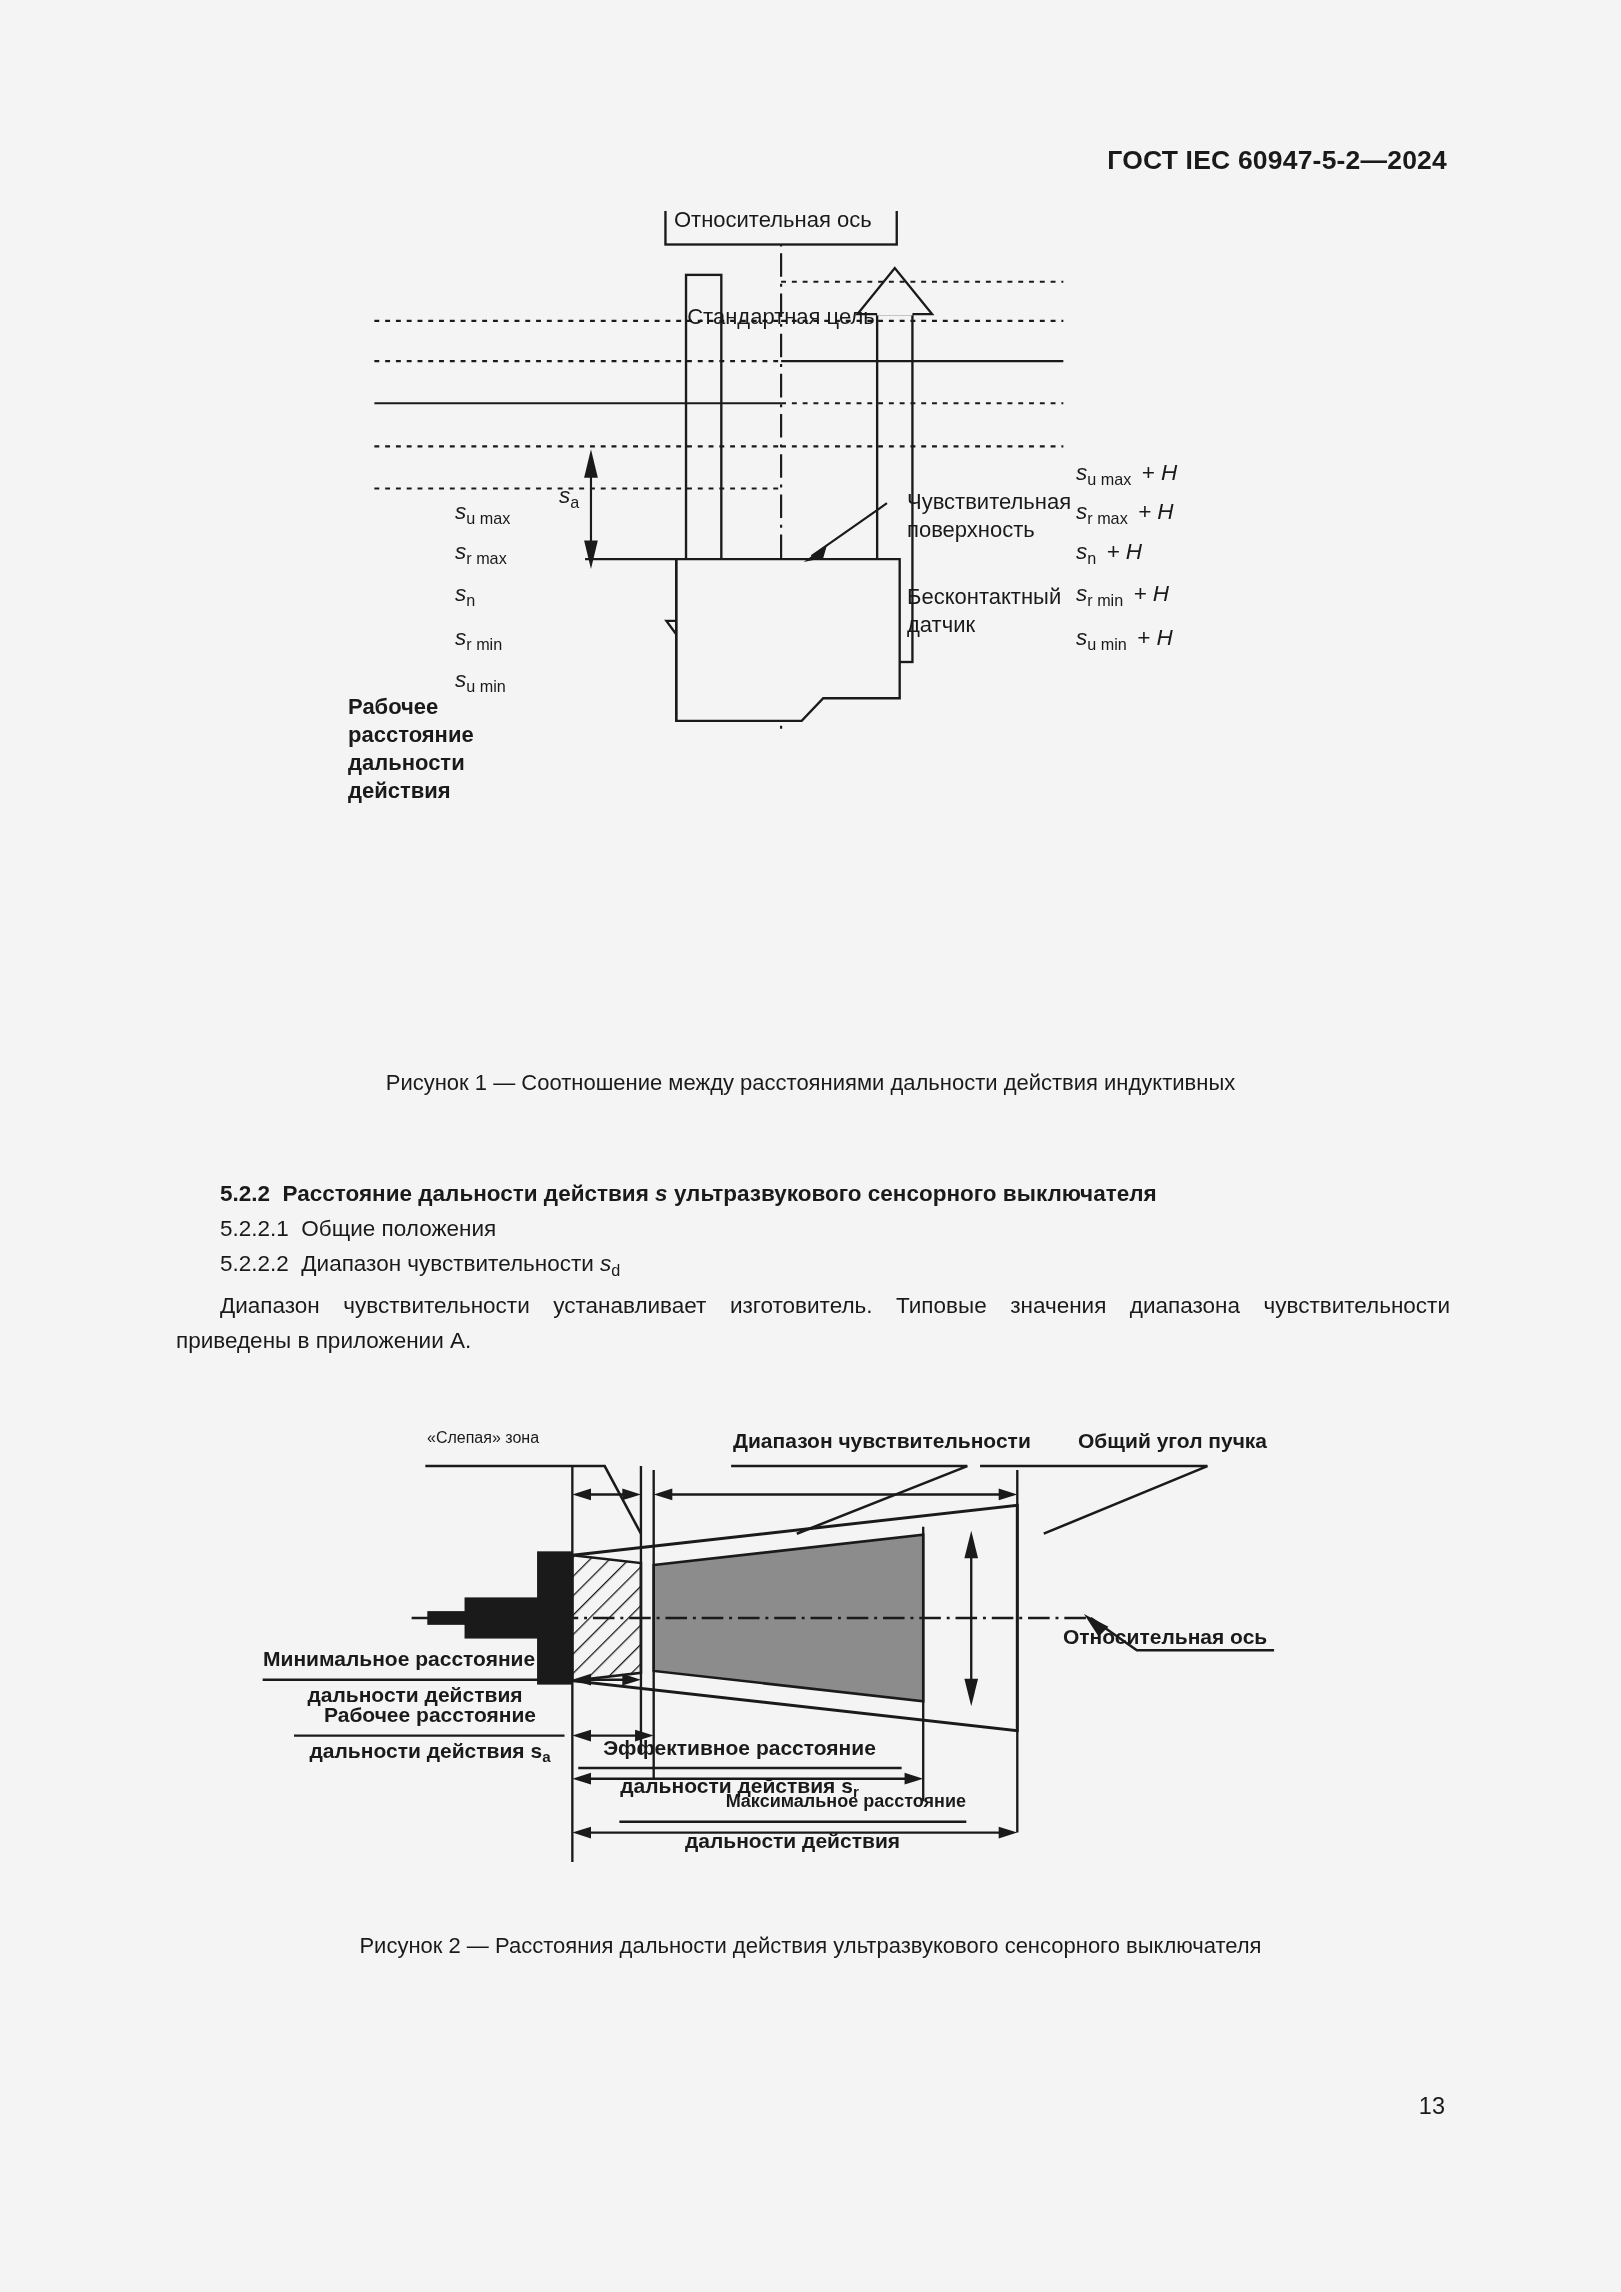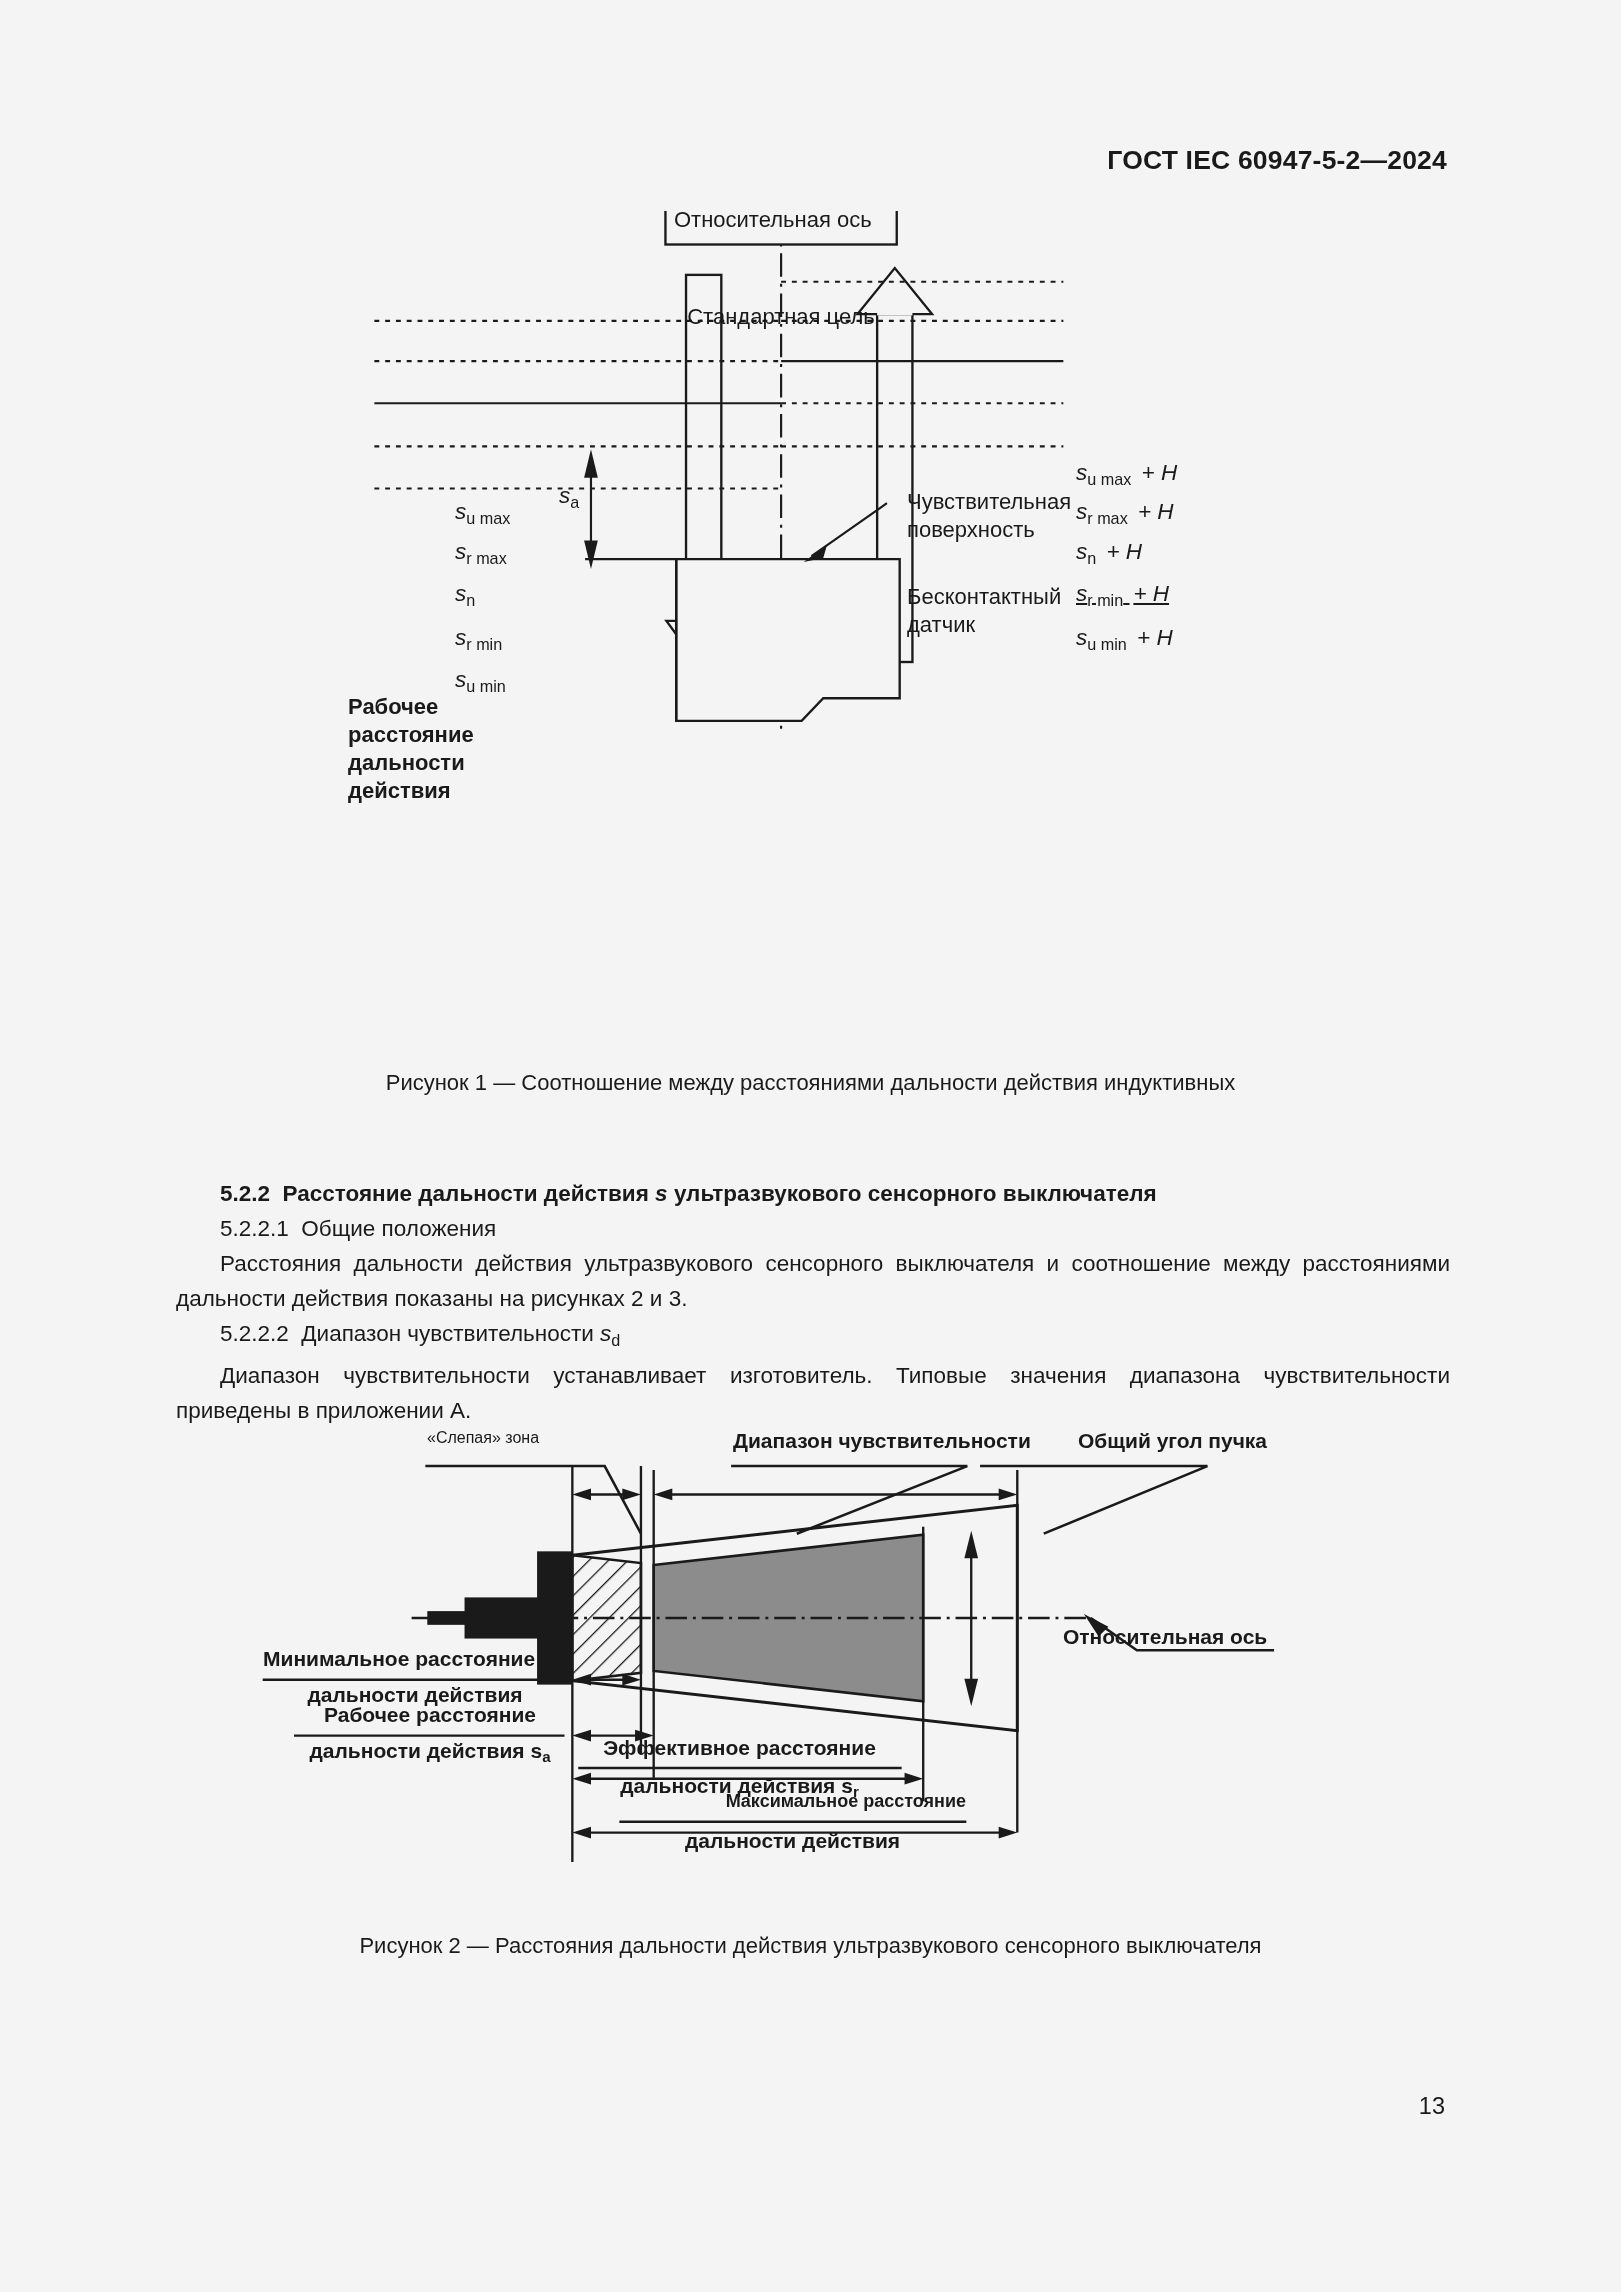--- a/index.html
+++ b/index.html
@@ -149,21 +149,21 @@
         <i style="margin-left:3.9px">+ H</i>
       </div>
       <div style="position:absolute;left:1076px;top:288px;font-size:22.5px;white-space:nowrap;">
         <i>s</i><sub>r max</sub>
         <i style="margin-left:3.9px">+ H</i>
       </div>
       <div style="position:absolute;left:1076px;top:328px;font-size:22.5px;white-space:nowrap;">
         <i>s</i><sub>n</sub>
         <i style="margin-left:3.9px">+ H</i>
       </div>
-      <div style="position:absolute;left:1076px;top:370px;font-size:22.5px;white-space:nowrap;text-decoration:underline;">
+      <div style="position:absolute;left:1076px;top:370px;font-size:22.5px;white-space:nowrap;">
         <i>s</i><sub>r min</sub>
         <i style="margin-left:3.9px">+ H</i>
       </div>
       <div style="position:absolute;left:1076px;top:414px;font-size:22.5px;white-space:nowrap;">
         <i>s</i><sub>u min</sub>
         <i style="margin-left:3.9px">+ H</i>
       </div>
     </div>
 
     <div style="position:absolute;left:348px;top:482px;font-size:22px;font-weight:bold;line-height:28px;">
@@ -196,21 +196,20 @@
     <p class="h-bold indent">
       <span>5.2.2</span>&nbsp;
       <span>Расстояние дальности действия</span>
       <i>s</i>
       <span>ультразвукового сенсорного выключателя</span>
     </p>
     <p class="indent">
       <span>5.2.2.1</span>&nbsp;
       <span>Общие положения</span>
     </p>
-    <p class="just" style="text-indent:44px;">Расстояния дальности действия ультразвукового сенсорного выключателя и соотношение между расстояниями дальности действия показаны на рисунках  2 и 3.</p>
     <p class="indent">
       <span>5.2.2.2</span>&nbsp;
       <span>Диапазон чувствительности</span>
       <i>s</i><sub>d</sub>
     </p>
     <p class="just" style="text-indent:44px;">Диапазон чувствительности устанавливает изготовитель. Типовые значения диапазона чувстви­тельности приведены в приложении А.</p>
   </div>
 
   <div class="fig2">
     <svg width="1621" height="510" viewBox="0 0 1654 520" xmlns="http://www.w3.org/2000/svg">

